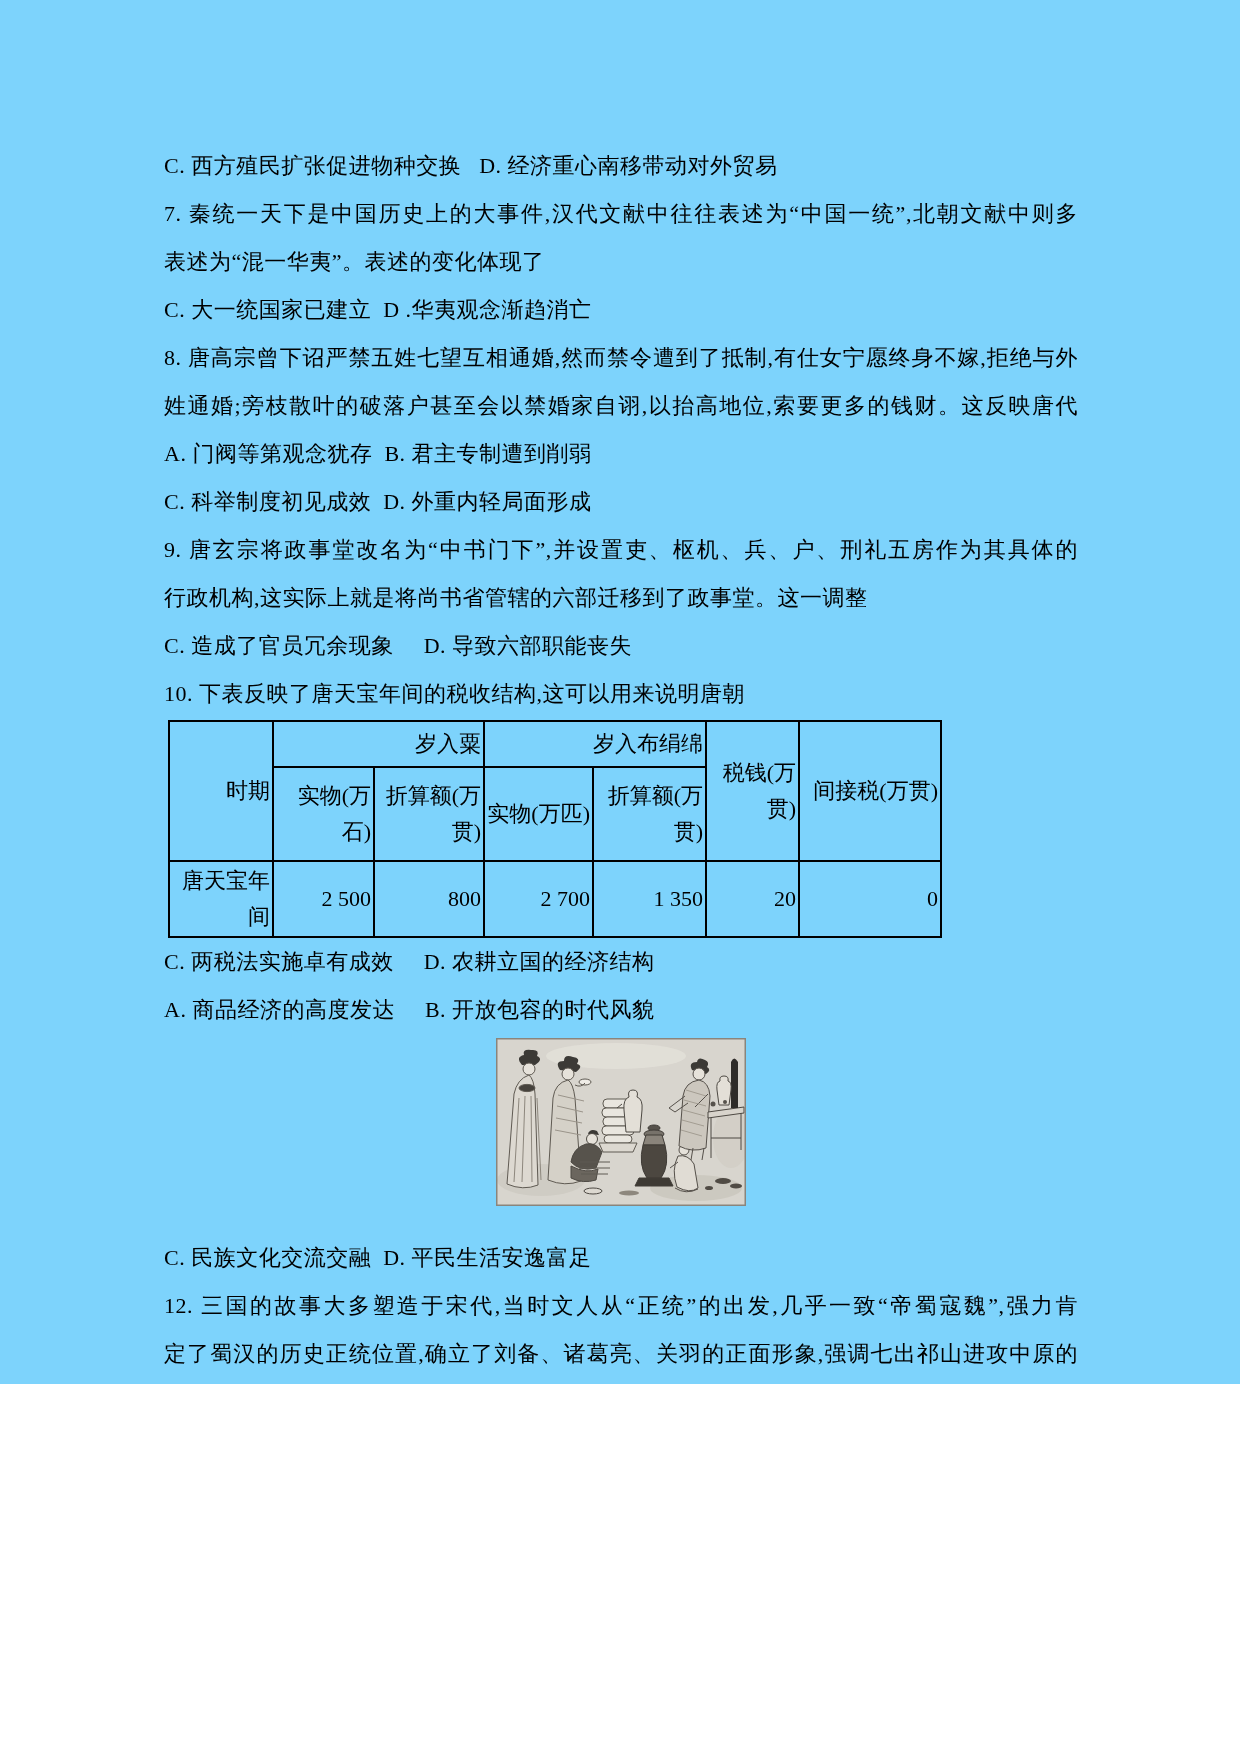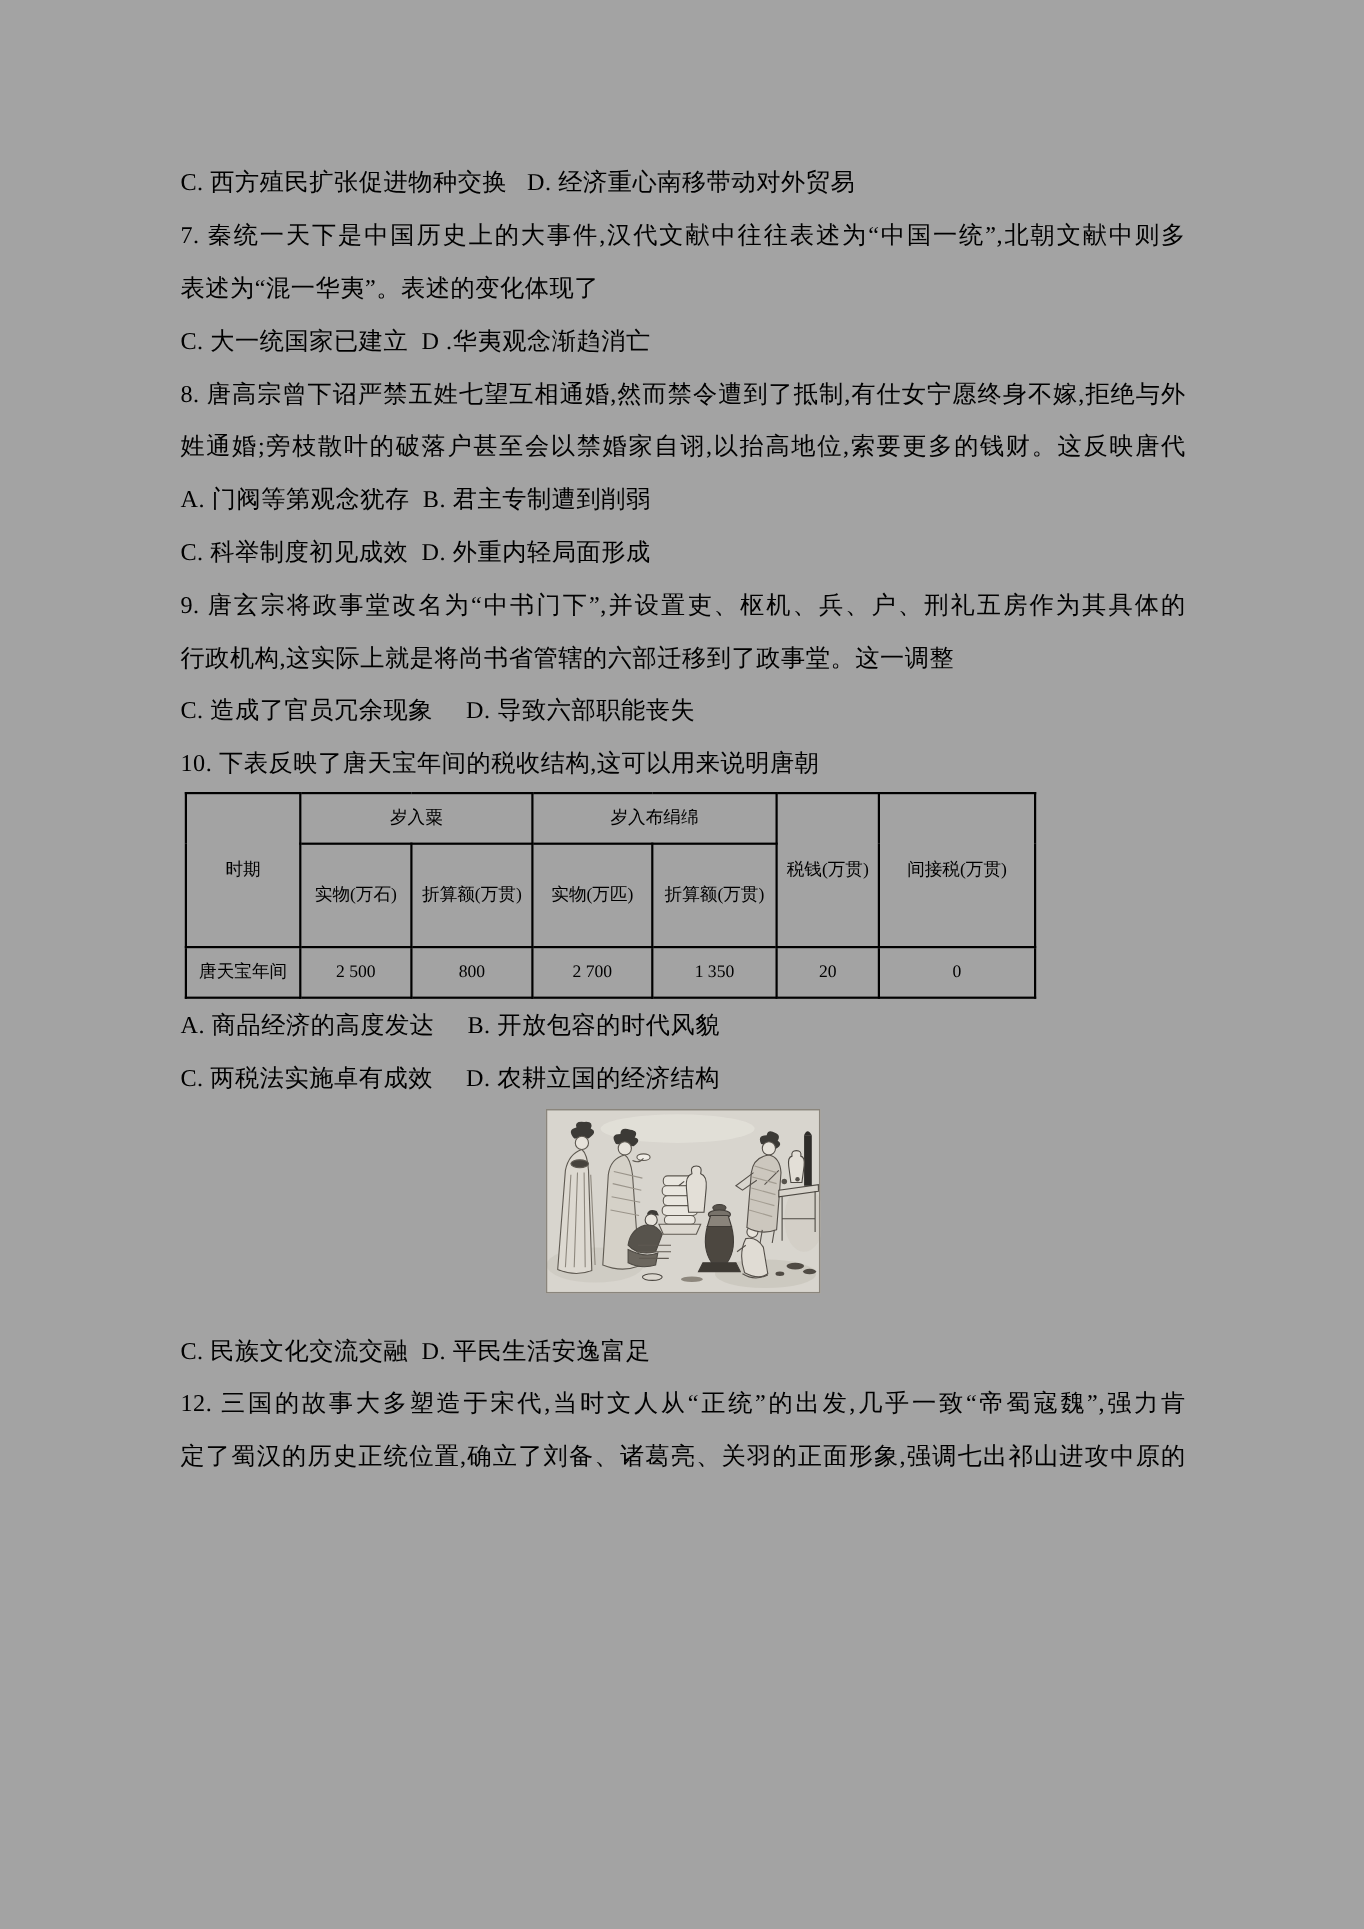--- a/index.html
+++ b/index.html
@@ -1,19 +1,19 @@
 <!DOCTYPE html>
 <html><head>
 <meta charset="utf-8">
 <style>
   html,body{margin:0;padding:0;background:#ffffff;}
   .page{
     position:relative;
-    width:1240px;height:1754px;
-    background:#a3a3a3;
+    width:1240px;height:1384px;
+    background:#7dd3fc;
     font-family:"Liberation Serif","DejaVu Serif",serif;
     color:#000000;
     overflow:hidden;
   }
   .content{
     position:absolute;
     left:164px;top:142px;width:914px;
   }
   .line{
     font-size:22px;
@@ -31,22 +31,22 @@
   
   table.tax{
     border-collapse:collapse;
     table-layout:fixed;
     width:772px;
     margin:2px 0 0 4px;
   }
   table.tax th, table.tax td{
     border:2px solid #000;
     font-weight:normal;
-    font-size:16px;
-    text-align:center;
+    font-size:22px;
+    text-align:right;
     vertical-align:middle;
     padding:1px 2px;
     line-height:36px;
     overflow:hidden;
   }
   tr.grp-row{height:46px;}
   tr.sub-row{height:94px;}
   tr.data-row{height:46px;}
   td.num{font-size:21px;}
   
@@ -109,22 +109,22 @@
         <td class="num">2 500</td>
         <td class="num">800</td>
         <td class="num">2 700</td>
         <td class="num">1 350</td>
         <td class="num">20</td>
         <td class="num">0</td>
       </tr>
     </tbody>
       </table>
 
+    <div class="line">C. 两税法实施卓有成效     D. 农耕立国的经济结构</div>
     <div class="line">A. 商品经济的高度发达     B. 开放包容的时代风貌</div>
-    <div class="line">C. 两税法实施卓有成效     D. 农耕立国的经济结构</div>
 
 
     <figure class="mural">
       <svg viewBox="0 0 250 168" width="250" height="168" role="img" aria-label="辽代壁画《备茶图》">
 
         <rect width="250" height="168" fill="#d8d5ce"></rect>
         <ellipse cx="45" cy="142" rx="44" ry="16" fill="#c8c4bb" opacity="0.55"></ellipse>
         <ellipse cx="200" cy="150" rx="46" ry="13" fill="#c3bfb5" opacity="0.55"></ellipse>
         <ellipse cx="120" cy="18" rx="70" ry="13" fill="#e4e1da" opacity="0.8"></ellipse>
         <ellipse cx="235" cy="100" rx="18" ry="30" fill="#cdc9c0" opacity="0.5"></ellipse>

